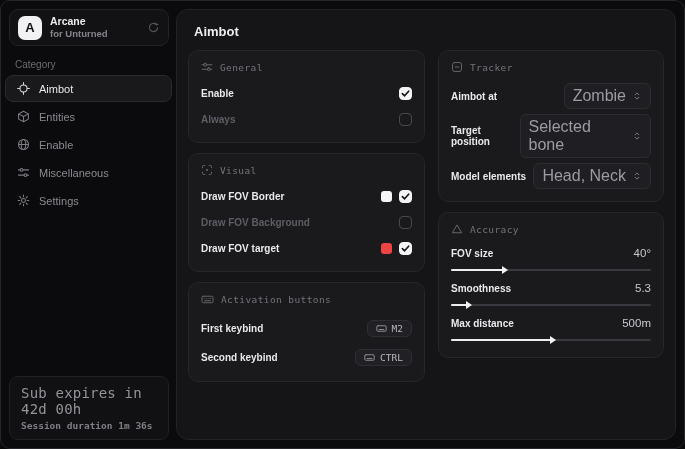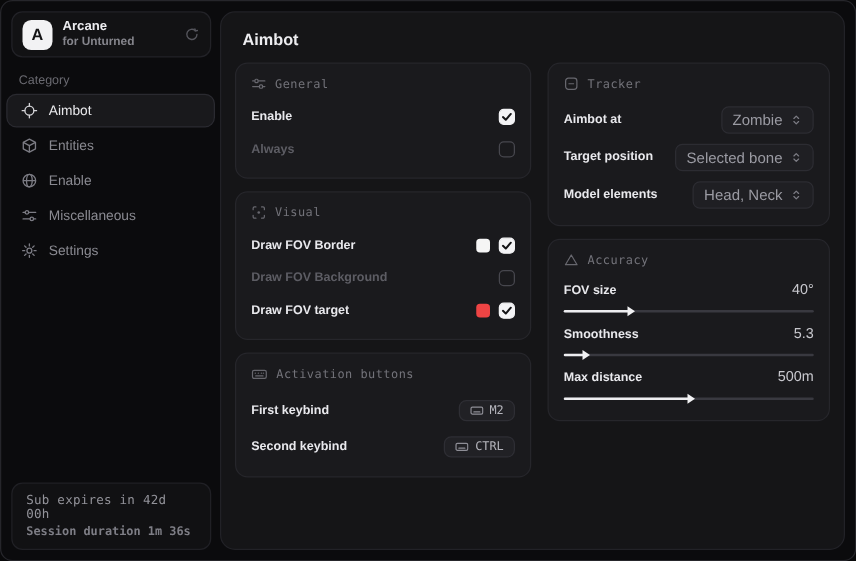--- a/index.html
+++ b/index.html
@@ -14,21 +14,21 @@
   .brand-name{ font-size:10.5px; font-weight:700; color:#ececef; }
   .brand-sub{ font-size:9.5px; color:#85858c; margin-top:1px;font-weight:bold; }
   .refresh{ color:#55555c; display:flex; }
   .cat-label{ font-size:10px; color:#6a6a71; margin:13px 0 5px 14px; }
   .nav{ margin:0 4px; }
   .nav-item{ display:flex; align-items:center; gap:9px; height:27px; padding:0 11px; margin-bottom:1px; border:1px solid transparent; border-radius:8px; color:#8a8a91; font-size:11px; cursor:pointer; }
   .nav-item .ni{ display:flex; color:#7c7c84; }
   .nav-item.active{ background:#19191c; border-color:#2a2a30; color:#e8e8eb; }
   .nav-item.active .ni{ color:#d6d6da; }
   .sub-card{ position:absolute; left:8px; right:7px; bottom:8px; background:#111113; border:1px solid #202025; border-radius:9px; padding:8px 11px; font-family:"DejaVu Sans Mono", monospace; }
-  .sub-line1{ font-size:10px; color:#93939a; letter-spacing:.2px; }
+  .sub-line1{ font-size:14px; color:#93939a; letter-spacing:.2px; }
   .sub-line2{ font-size:9.5px; color:#7e7e86; margin-top:3px; font-weight:700; }
 
   
   .panel{ flex:1; margin:8px 8px 8px 0; background:#151517; border:1px solid #222227; border-radius:12px; overflow:hidden; }
   .page-title{ font-size:13px; font-weight:700; color:#ededf0; margin:14px 0 11px 17px; }
   .columns{ display:flex; gap:13px; padding:0 11px; align-items:flex-start; }
   .col-left{ flex:0 0 237px; }
   .col-right{ flex:1; }
   .card{ background:#1a1a1d; border:1px solid #26262b; border-radius:10px; padding:10px 12px 12px; margin-bottom:10px; }
   .card-head{ display:flex; align-items:center; gap:7px; font-family:"DejaVu Sans Mono", monospace; font-size:9.5px; color:#73737a; letter-spacing:.4px; margin-bottom:10px; }
@@ -43,21 +43,21 @@
   .checkbox svg{ visibility:hidden; }
   .checkbox.on{ background:#f3f3f5; border-color:#f3f3f5; }
   .checkbox.on svg{ visibility:visible; }
   .swatch{ width:11px; height:11px; border-radius:3px; cursor:pointer; }
 
   
   .keychip{ display:inline-flex; align-items:center; gap:5px; padding:2px 8px; background:#212125; border:1px solid #2e2e34; border-radius:6px; font-family:"DejaVu Sans Mono", monospace; font-size:9.5px; color:#b6b6bd; cursor:pointer; }
   .keychip .ki{ display:flex; color:#8e8e96; }
 
   
-  .selchip{ display:inline-flex; align-items:center; gap:6px; padding:3px 8px; background:#1f1f23; border:1px solid #2c2c32; border-radius:6px; font-size:12px; color:#9b9ba3; cursor:pointer; }
+  .selchip{ display:inline-flex; align-items:center; gap:6px; padding:3px 8px; background:#1f1f23; border:1px solid #2c2c32; border-radius:6px; font-size:16px; color:#9b9ba3; cursor:pointer; }
   .selchip .si{ display:flex; color:#7b7b83; }
 
   
   .slider-group{ margin-top:9px; }
   .slider-group .row{ margin-top:0; min-height:16px; }
   .slider-value{ font-size:11.5px; color:#c7c7cd; }
   .slider{ position:relative; height:2px; background:#393940; border-radius:2px; margin:8px 0 4px; cursor:pointer; }
   .slider-fill{ position:relative; height:2px; background:#ededf0; border-radius:2px; }
   .slider-fill::after{ content:""; position:absolute; right:-5px; top:-3px; width:0; height:0; border-left:6px solid #f2f2f4; border-top:4px solid transparent; border-bottom:4px solid transparent; }
 </style>

